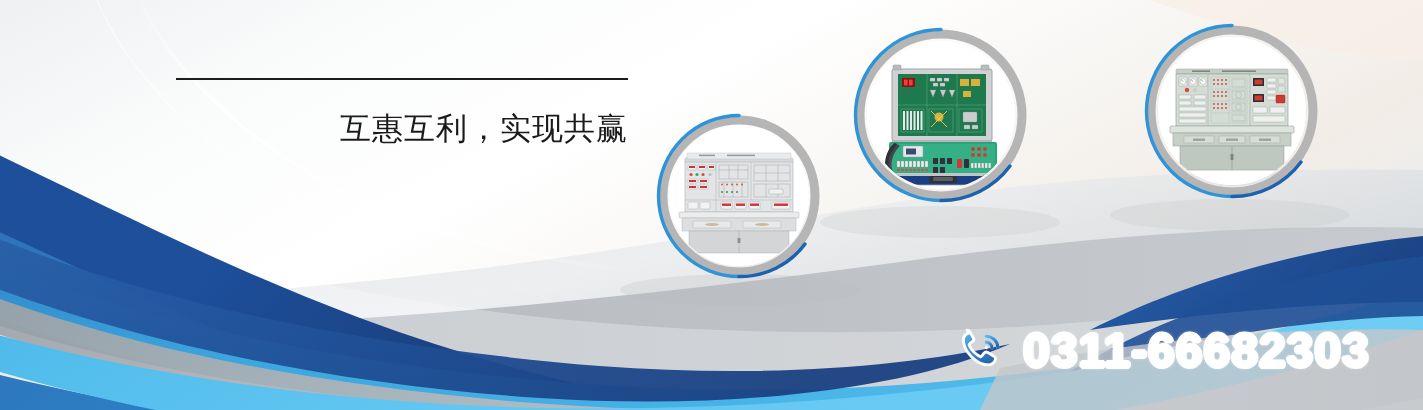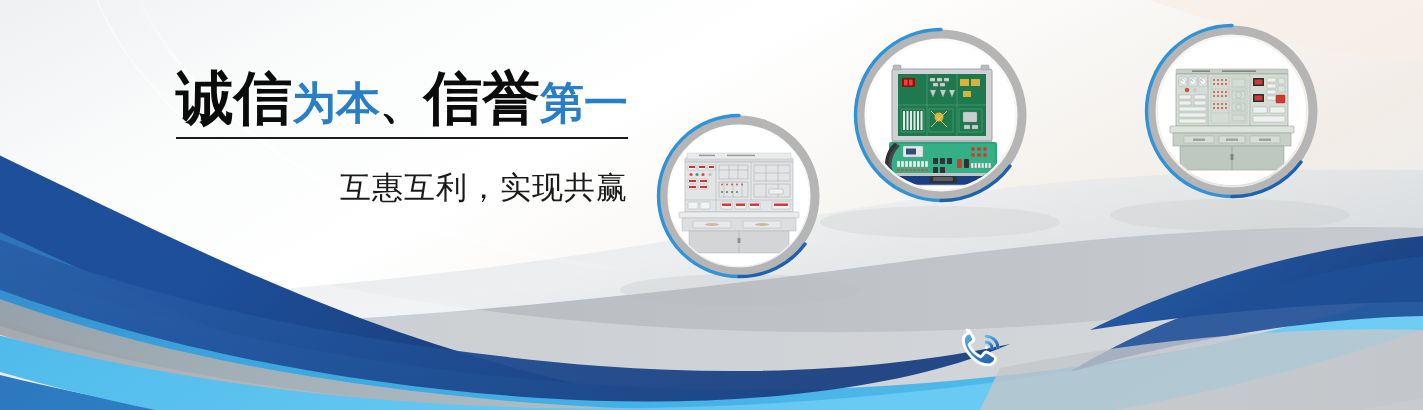--- a/index.html
+++ b/index.html
@@ -213,21 +213,20 @@
     <path d="M1000,368 C1140,340 1290,326 1423,330 L1423,410 L980,410 Z" fill="#c3c7cb" opacity="0.8"></path>
 
     <ellipse cx="740" cy="290" rx="120" ry="16" fill="#b9bdc1" opacity="0.25"></ellipse>
     <ellipse cx="940" cy="222" rx="120" ry="16" fill="#b9bdc1" opacity="0.22"></ellipse>
     <ellipse cx="1230" cy="215" rx="120" ry="16" fill="#b9bdc1" opacity="0.22"></ellipse>
 
     <path d="M1150,0 C1260,40 1360,60 1423,60 L1423,0 Z" fill="#f7efe6" opacity="0.8"></path>
   </svg>
 
   <div class="text-block">
-    <div class="headline"><span class="dark">诚信</span><span class="blue">为本</span><span class="punct">、</span><span class="dark">信誉</span><span class="blue">第一</span></div>
 
     <div class="rule"></div>
 
     <div class="subline">互惠互利，实现共赢</div>
   </div>
 
   <div class="phone-row">
     <svg class="phone-icon" viewBox="0 0 64 64" xmlns="http://www.w3.org/2000/svg">
       <defs>
         <linearGradient id="pg" x1="0" y1="0" x2="0.6" y2="1">
@@ -243,20 +242,21 @@
                  l3.3,-2.6 c1.4,-1.1 1.8,-2.9 0.8,-4.5 l-4.2,-7.1 c-0.7,-1.2 -1.7,-1.9 -3.1,-1.9 Z" fill="url(#pg)"></path>
         <path d="M37,14.5 c7.5,0 13.8,6.2 13.8,13.7" fill="none"></path>
         <path d="M37,21.5 c3.7,0 6.8,3.1 6.8,6.8" fill="none"></path>
         <path d="M37,28.2 c0,0 0.2,0 0.2,0" fill="none"></path>
       </g>
       <g stroke="url(#pg)" stroke-width="3.6" fill="none" stroke-linecap="round">
         <path d="M37,14.5 c7.5,0 13.8,6.2 13.8,13.7"></path>
         <path d="M37,21.5 c3.7,0 6.8,3.1 6.8,6.8"></path>
       </g>
     </svg>
+    <span class="phone-number">0311-66682303</span>
   </div>
 
   <div class="circle" style="left:655px; top:112px; width:168px; height:168px;">
     <div class="photo" style="left:14px; top:14px; width:140px; height:140px;">
       <svg class="photo-inner" viewBox="0 0 140 140" xmlns="http://www.w3.org/2000/svg">
         <rect width="140" height="140" fill="#ffffff"></rect>
 
         <rect x="16" y="32" width="108" height="5" rx="1" fill="#d7d9da" stroke="#b4b7b9" stroke-width="0.5"></rect>
         <rect x="18" y="27" width="104" height="6" rx="1" fill="#e9eaeb" stroke="#b9bcbe" stroke-width="0.4"></rect>
         <g fill="#7c7f82" font-size="2.6" font-family="sans-serif">

